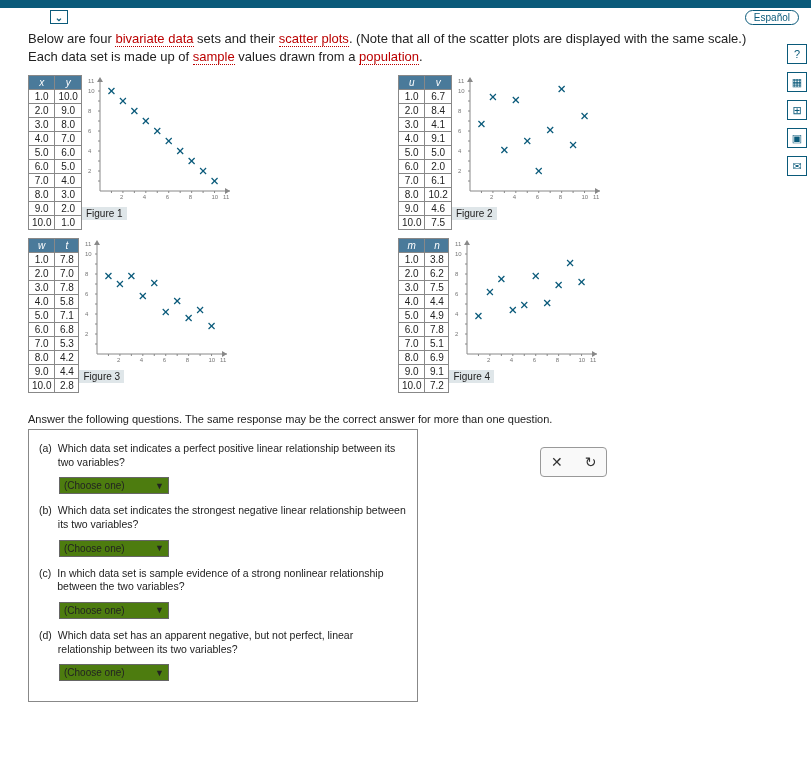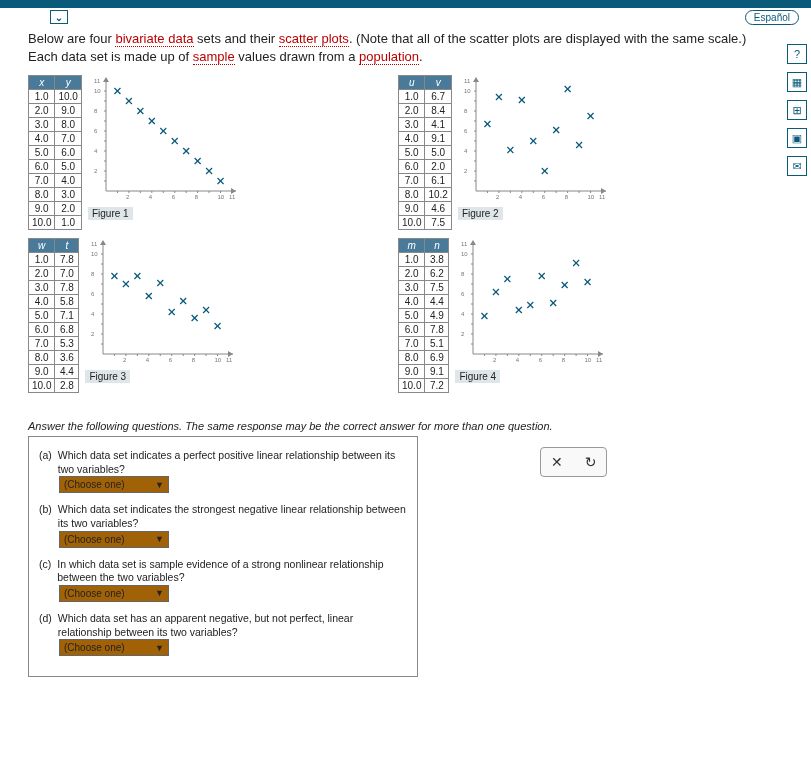--- a/index.html
+++ b/index.html
@@ -11,34 +11,34 @@
   .espanol { position:absolute; top:10px; right:12px; border:1px solid #0a5a7a; border-radius:10px; padding:1px 8px; font-size:10px; color:#0a5a7a;text-align:right; }
   .content { padding:4px 14px 0 28px; }
   .intro { font-size:13px; line-height:1.35; padding-right:40px; }
   .intro .ul { color:#b00; border-bottom:1px dotted #b00; }
   .intro .ul2 { color:#b00; border-bottom:1px dotted #b00; }
   .panels { display:flex; flex-wrap:wrap; gap:0 70px; margin-top:10px; }
   .panel { width:300px; display:flex; align-items:flex-start; }
   .dtable { border-collapse:collapse; font-size:10px; }
   .dtable th { background:#4a7a9a; color:#fff; border:1px solid #888; width:24px; padding:1px 3px; font-style:italic; font-weight:normal; }
   .dtable td { border:1px solid #888; padding:1px 3px; text-align:center; width:24px; }
-  .plotbox { margin-left:6px; }
+  .plotbox { }
   .figlabel { background:#dfe6e9; display:inline-block; padding:1px 4px; font-size:10px; margin-top:2px; }
   svg { display:block; }
   .axis { stroke:#888; stroke-width:1; }
   .tick { stroke:#888; stroke-width:1; }
   .ticklabel { font-size:6px; fill:#777; }
   .cross { stroke:#0a5a7a; stroke-width:1.2; }
   .arrow { fill:#888; }
-  .ans-intro { margin:27px 0 4px 0;font-style:italic; }
+  .ans-intro { margin:20px 0 4px 0; }
   .qbox { border:1px solid #888; width:390px; padding:6px 10px 10px 10px; }
   .qrow { margin:6px 0 10px 0; }
   .qlabel { display:flex; gap:6px; font-size:10.5px; line-height:1.3; }
   .qlabel .qid { flex:none; }
-  .select { margin-top:0; margin-left:20px; border:1px solid #666; background:#a16207; display:inline-flex; align-items:center; justify-content:space-between; padding:2px 4px; font-size:10px; width:110px; }
+  .select { margin-top:8px; margin-left:20px; border:1px solid #666; background:#4d7c0f; display:inline-flex; align-items:center; justify-content:space-between; padding:2px 4px; font-size:10px; width:110px; }
   .select-caret { font-size:9px; }
   .floatbtns { position:absolute; top:447px; left:540px; border:1px solid #999; background:#f9f9f9; padding:6px 10px; display:flex; gap:22px; border-radius:4px; align-items:center; }
   .fbtn { font-size:14px; color:#333; cursor:pointer; }
   .sidebar { position:absolute; right:4px; top:44px; display:flex; flex-direction:column; gap:8px; }
   .sbtn { width:20px; height:20px; border:1px solid #0a5a7a; background:#fff; display:flex; align-items:center; justify-content:center; font-size:11px; color:#0a5a7a; }
   .panelrow2 { margin-top:8px; }
 </style>
 </head>
 <body>
 <div class="wrap">
@@ -315,21 +315,21 @@
               <tr>
                 <td>6.0</td>
                 <td>6.8</td>
               </tr>
               <tr>
                 <td>7.0</td>
                 <td>5.3</td>
               </tr>
               <tr>
                 <td>8.0</td>
-                <td>3.6</td>
+                <td>4.2</td>
               </tr>
               <tr>
                 <td>9.0</td>
                 <td>4.4</td>
               </tr>
               <tr>
                 <td>10.0</td>
                 <td>2.8</td>
               </tr>
             </tbody>

